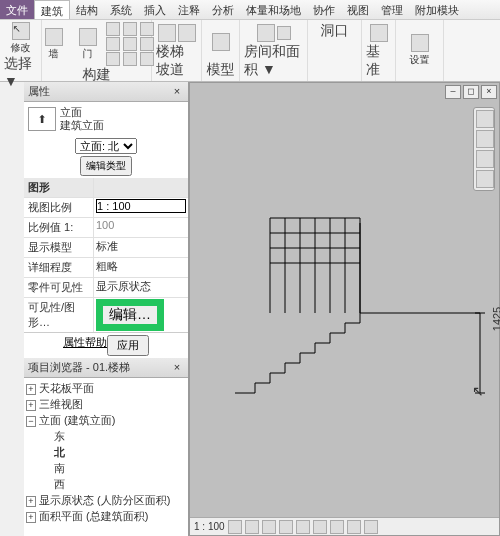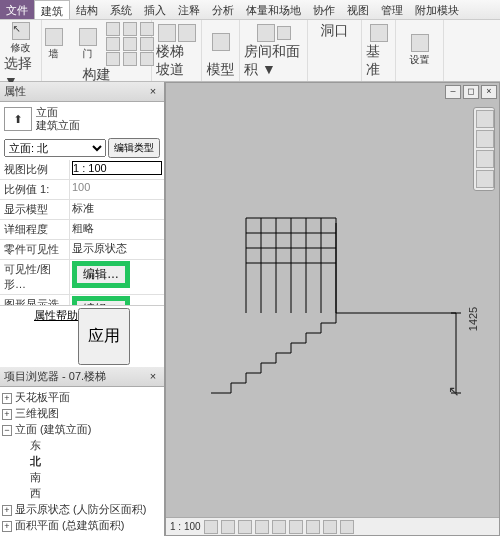--- a/index.html
+++ b/index.html
@@ -12,44 +12,44 @@
 
 .ribbon { height: 62px; background: #f5f5f5; border-bottom: 1px solid #bbb; display: flex; }
 .rgroup { border-right: 1px solid #ddd; padding: 2px 4px; display: flex; flex-direction: column; align-items: center; }
 .rgroup .icons { display: flex; flex: 1; gap: 2px; align-items: center; }
 .rgroup .lbl { font-size: 14px; color: #444; }
 .bigbtn { width: 32px; display: flex; flex-direction: column; align-items: center; gap: 1px; font-size: 10px; }
 .ico { width: 18px; height: 18px; background: #e0e0e0; border: 1px solid #aaa; display: inline-block; }
 .ico.s { width: 14px; height: 14px; }
 .smallgrid { display: grid; grid-template-columns: repeat(3,16px); gap: 1px; }
 
-.main { display: flex; height: 454px; }
+.main { display: flex; height: 454px; margin-left: 24px; }
 .left { width: 165px; background: #fff; border-right: 1px solid #999; display: flex; flex-direction: column; }
 .panel-head { background: linear-gradient(#eaeaea,#d8d8d8); border-bottom: 1px solid #aaa; padding: 2px 4px; display: flex; justify-content: space-between; align-items: center; font-size: 11px; }
 .panel-head .x { width: 14px; height: 14px; text-align: center; cursor: pointer; }
 
 .typebox { display: flex; padding: 4px; gap: 4px; align-items: center; }
 .typebox .thumb { width: 28px; height: 24px; border: 1px solid #999; display: flex; align-items: center; justify-content: center; }
 .typebox .tnames { line-height: 13px; }
 
-.selrow { display: flex; padding: 2px 4px; gap: 2px; align-items: center; }
+.selrow { display: flex; padding: 2px 4px; gap: 2px; align-items: center; flex-direction: column; }
 .selrow select { flex: 1; font-size: 11px; height: 18px; }
 .selrow button { font-size: 10px; padding: 1px 4px; }
 
 .propgrid { flex: 1; overflow: hidden; }
 .prow { display: flex; border-bottom: 1px solid #e0e0e0; font-size: 11px; }
 .prow.section { background: #e8e8e8; font-weight: bold; }
 .prow .pl { width: 70px; padding: 2px 4px; border-right: 1px solid #e0e0e0; }
 .prow .pv { flex: 1; padding: 1px 2px; }
 .prow .pv input { width: 100%; border: none; font-size: 11px; }
-.prow .pv .btn { background: #eee; border: 5px solid #22c55e; font-size: 12px; padding: 0 6px; }
+.prow .pv .btn { background: #eee; border: 7px solid #22c55e; font-size: 14px; padding: 0 6px; }
 
 .helpbar { display: flex; justify-content: center; padding: 2px 4px; border-top: 1px solid #ccc; }
 .helpbar .link { text-decoration: underline; color: #000; }
-.helpbar button { font-size: 16px; padding: 16px 8px; }
+.helpbar button { font-size: 11px; padding: 1px 8px; }
 
 .tree { flex: 1; overflow: hidden; padding: 2px; font-size: 11px; line-height: 16px; }
 .tree div { white-space: nowrap; }
 .tree .bold { font-weight: bold; }
 .tree .exp { display: inline-block; width: 10px; text-align: center; border: 1px solid #888; font-size: 9px; line-height: 9px; margin-right: 3px; cursor: pointer; }
 
 .viewport { flex: 1; background: #bfbfbf; position: relative; border: 1px solid #999; }
 .winbtns { position: absolute; top: 2px; right: 2px; display: flex; gap: 2px; }
 .winbtn { width: 16px; height: 14px; background: #eee; border: 1px solid #888; font-size: 9px; text-align: center; cursor: pointer; }
 .navbar { position: absolute; right: 4px; top: 24px; width: 22px; background: rgba(240,240,240,.9); border: 1px solid #999; border-radius: 3px; display: flex; flex-direction: column; gap: 2px; padding: 2px; }
@@ -164,20 +164,24 @@
       <div class="tnames">
         <div>立面</div>
         <div>建筑立面</div>
       </div>
     </div>
     <div class="selrow">
       <select><option>立面: 北</option></select>
       <button>编辑类型</button>
     </div>
     <div class="propgrid">
+      <div class="prow section">
+          <div class="pl">图形</div>
+          <div class="pv"></div>
+        </div>
       <div class="prow">
           <div class="pl">视图比例</div>
           <div class="pv"><input style="border: 1px solid rgb(0, 0, 0);" value="1 : 100"></div>
         </div>
       <div class="prow">
           <div class="pl">比例值 1:</div>
           <div class="pv" style="color:#888">100</div>
         </div>
       <div class="prow">
           <div class="pl">显示模型</div>
@@ -199,21 +203,21 @@
           <div class="pl">图形显示选项</div>
           <div class="pv"><button class="btn">编辑…</button></div>
         </div>
     </div>
     <div class="helpbar">
       <span class="link">属性帮助</span>
       <button>应用</button>
     </div>
 
     <div class="panel-head">
-      <span>项目浏览器 - 07.楼梯</span>
+      <span>项目浏览器 - 01.楼梯</span>
       <span class="x">×</span>
     </div>
     <div class="tree">
       <div><span class="exp">+</span><span>天花板平面</span></div>
       <div><span class="exp">+</span><span>三维视图</span></div>
       <div><span class="exp">−</span><span>立面 (建筑立面)</span></div>
       <div style="padding-left:28px">东</div>
       <div style="padding-left:28px" class="bold">北</div>
       <div style="padding-left:28px">南</div>
       <div style="padding-left:28px">西</div>

